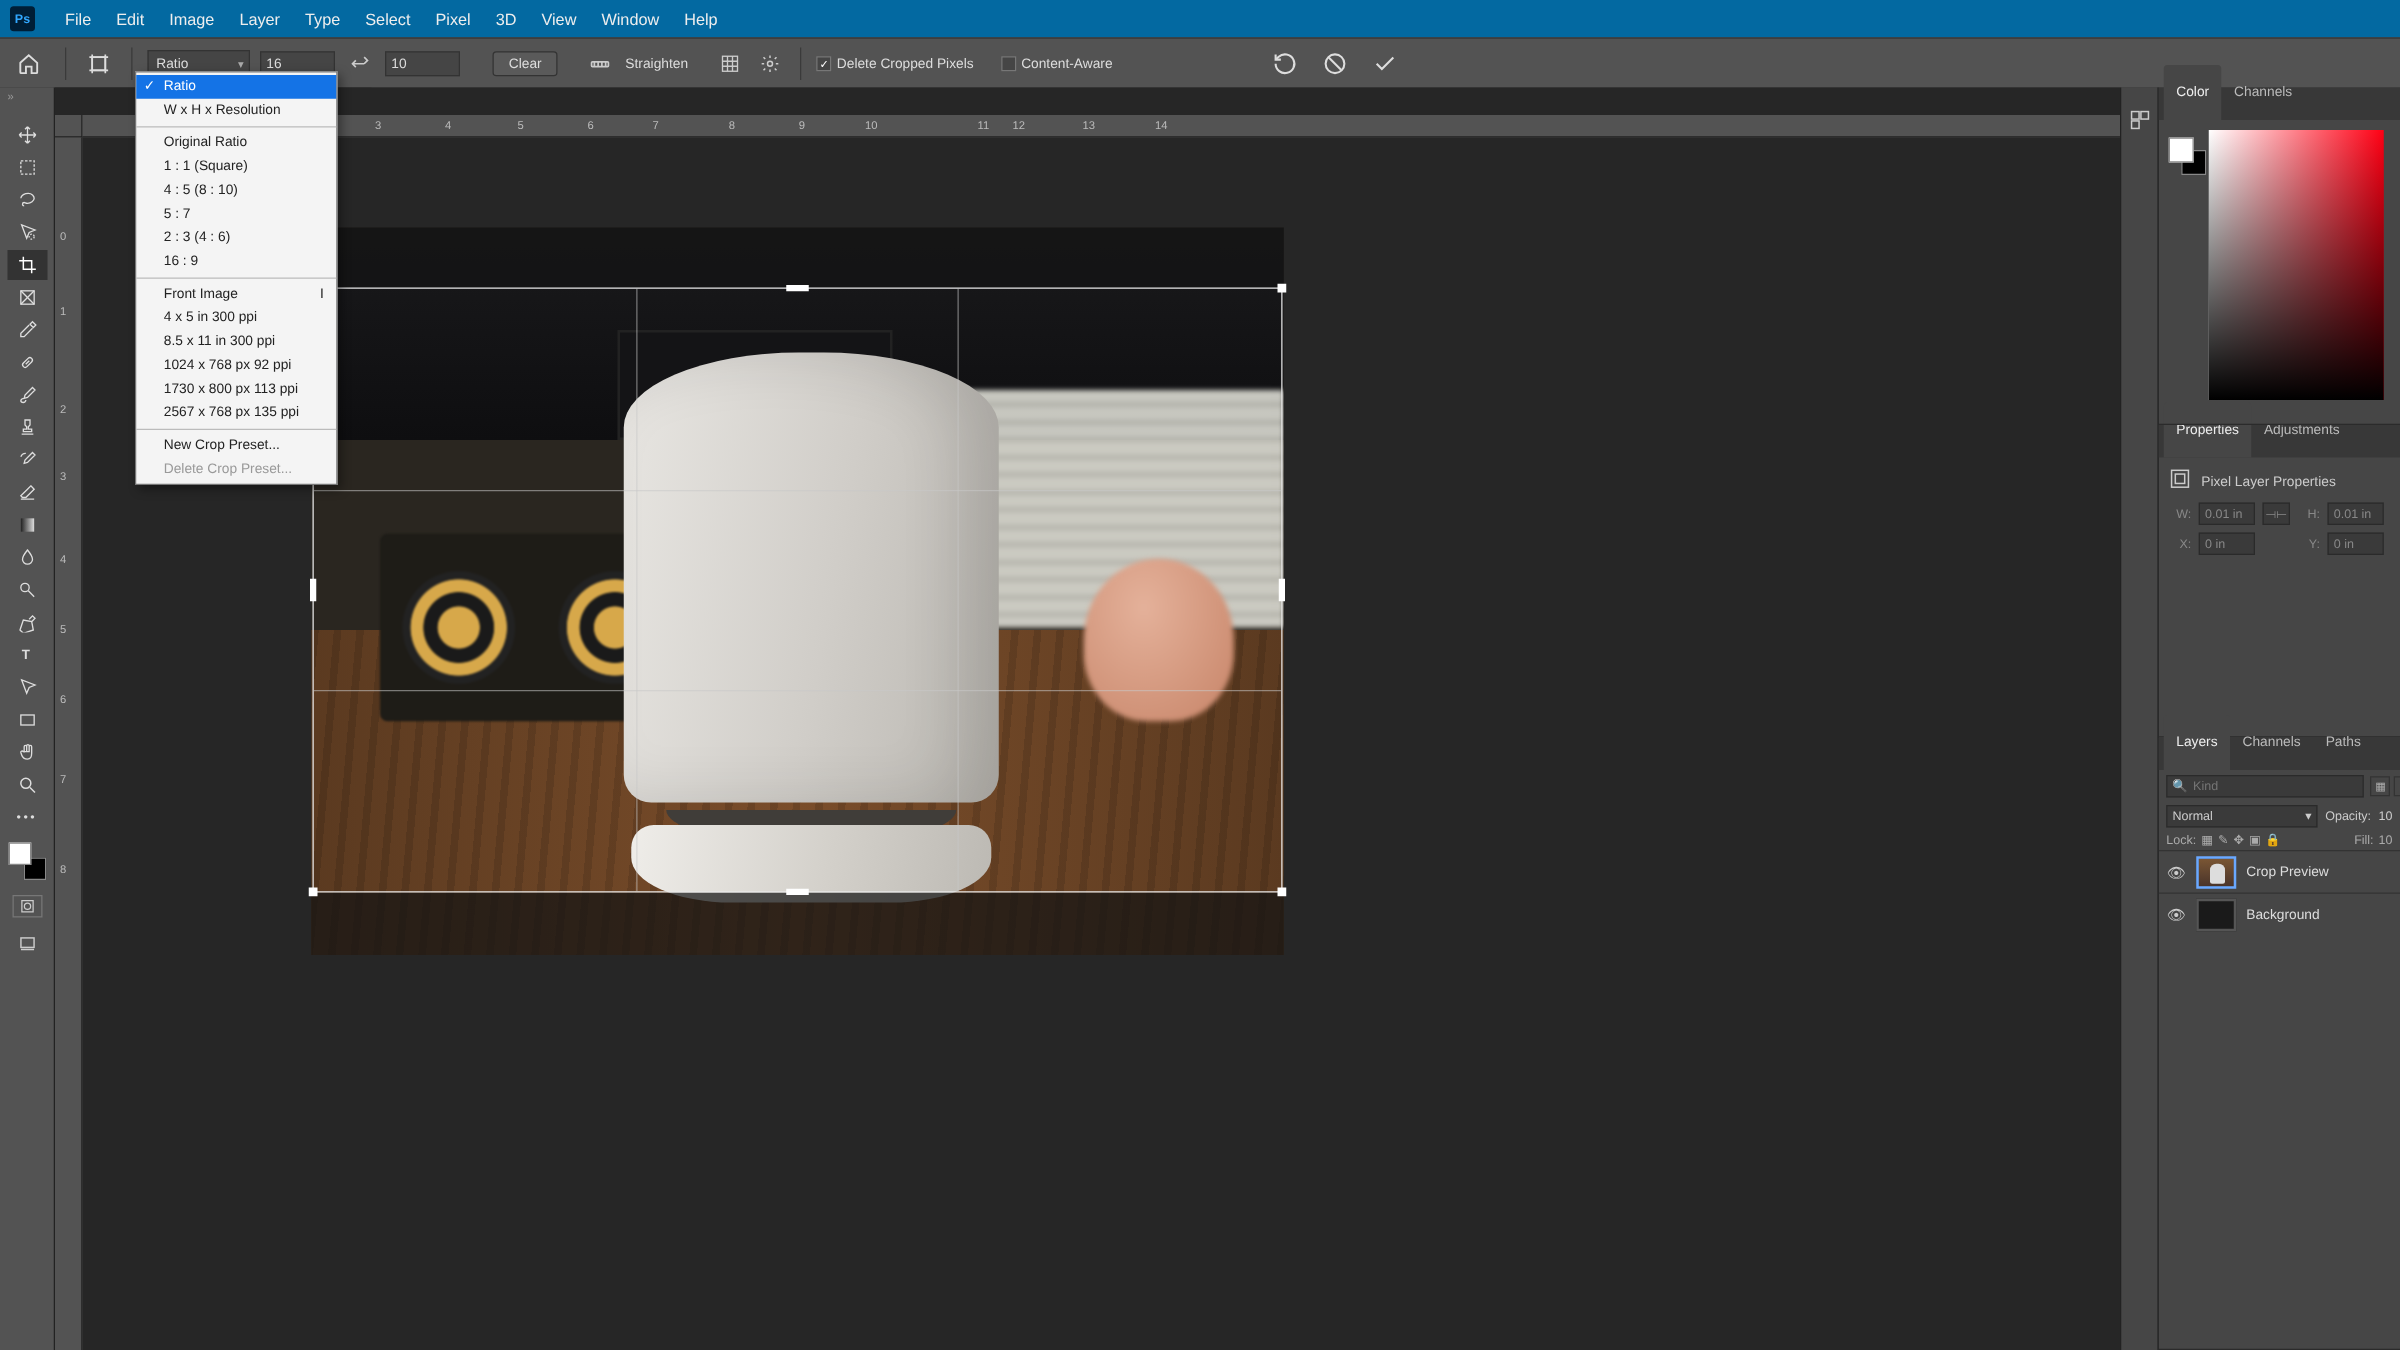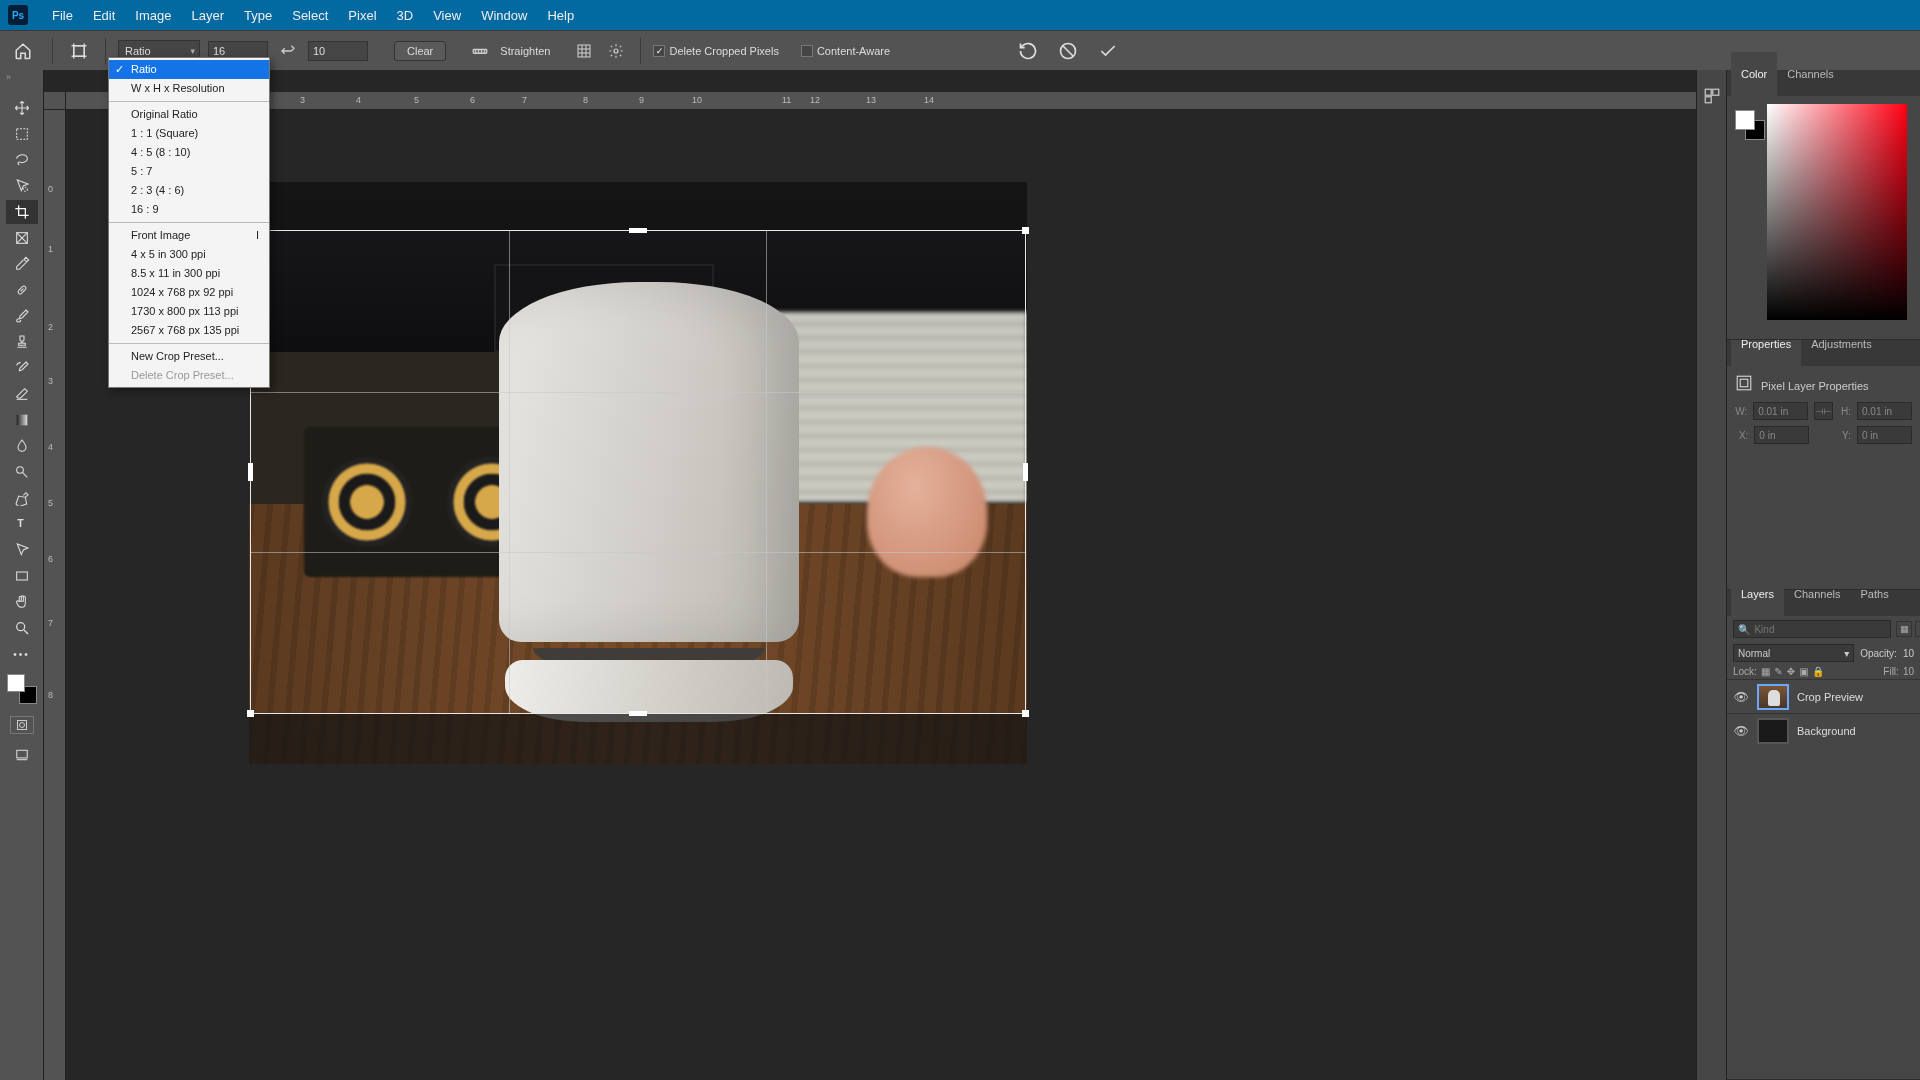--- a/index.html
+++ b/index.html
@@ -96,21 +96,21 @@
 .panel-body { padding:8px; }
 
 .color-rect { width:140px; height:216px; background: linear-gradient(to right,#fff,#ff0014); position:relative; margin-left:40px; }
 .color-rect::after { content:""; position:absolute; inset:0; background: linear-gradient(to top, #000, transparent); }
 .swatch-fgbg { position:absolute; left:8px; top:40px; width:30px; height:30px; }
 .swatch-fgbg .fg { position:absolute; width:20px; height:20px; background:#fff; border:1px solid #888; left:0; top:0; z-index:2; }
 .swatch-fgbg .bg { position:absolute; width:20px; height:20px; background:#000; border:1px solid #888; right:0; bottom:0; }
 
 .prop-row { display:flex; align-items:center; gap:6px; margin: 6px 0; font-size:10px; color:#888; }
 .prop-row .lbl { width:18px; text-align:right; }
-.prop-input { width:55px; height:18px; background:#3a3a3a; border:1px solid #2a2a2a; color:#888; font-size:10px; padding:0 4px; }
+.prop-input { width:45px; height:18px; background:#3a3a3a; border:1px solid #2a2a2a; color:#888; font-size:10px; padding:0 4px; }
 .link-icn { width:22px; height:18px; background:#3a3a3a; border:1px solid #2a2a2a; display:flex; align-items:center; justify-content:center; font-size:10px; }
 
 .layer-top { display:flex; align-items:center; gap:5px; padding:4px 6px; font-size:10px; }
 .layer-search { flex:1; height:18px; background:#3a3a3a; border:1px solid #2a2a2a; display:flex; align-items:center; padding:0 4px; gap:4px; color:#888; }
 .layer-search input { flex:1; background:transparent; border:none; outline:none; color:#ccc; font-size:10px; }
 .filter-icons { display:flex; gap:3px; }
 .filter-icons span { width:16px; height:16px; border:1px solid #333; display:flex; align-items:center; justify-content:center; font-size:9px; color:#aaa; }
 .blend-row { display:flex; align-items:center; gap:6px; padding:2px 6px; font-size:10px; }
 .blend-select { flex:1; height:18px; background:#3a3a3a; border:1px solid #2a2a2a; padding:0 4px; display:flex; align-items:center; justify-content:space-between; }
 .lock-row { display:flex; align-items:center; gap:4px; padding:2px 6px; font-size:10px; color:#aaa; }

